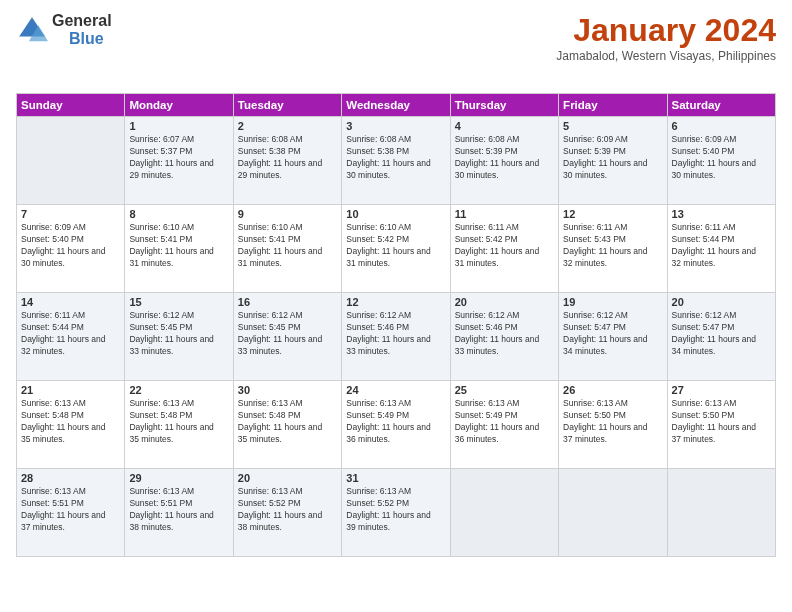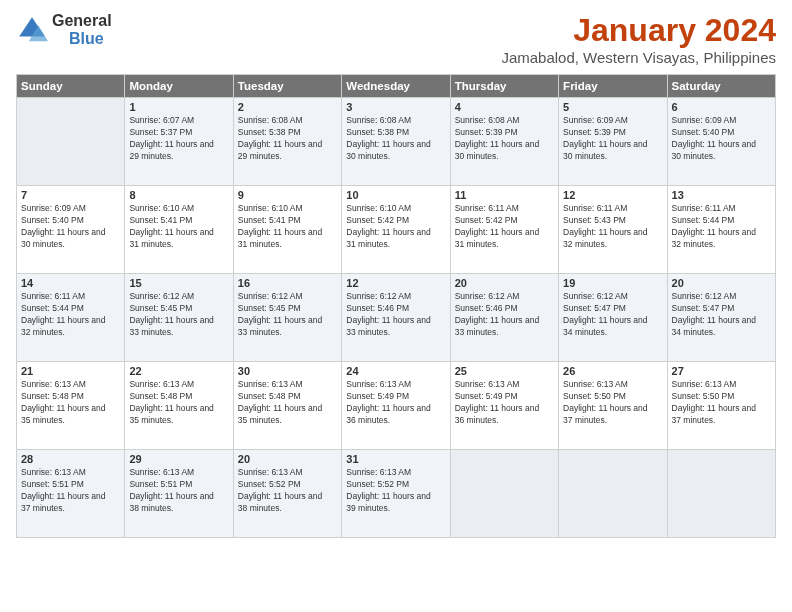--- a/index.html
+++ b/index.html
@@ -9,20 +9,21 @@
       width: 792px;
       height: 612px;
       overflow: hidden;
     }
     .page {
       width: 792px;
       height: 435px;
       padding: 12px 16px 10px 16px;
       display: flex;
       flex-direction: column;
+      gap: 22px;
     }
     .header {
       display: flex;
       justify-content: space-between;
       align-items: flex-start;
       margin-bottom: 8px;
     }
     .logo {
       display: flex;
       align-items: center;
@@ -50,30 +51,30 @@
     }
     .title-block {
       text-align: right;
     }
     .month-title {
       font-size: 32px;
       font-weight: bold;
       color: #c2410c;
     }
     .location-title {
-      font-size: 15px;
+      font-size: 12px;
       color: #555;
     }
     .calendar-table {
       width: 100%;
       border-collapse: collapse;
       flex: 1;
     }
     .calendar-table th {
-      background-color: #737373;
+      background-color: #a21caf;
       color: #fff;
       font-size: 11.5px;
       font-weight: bold;
       padding: 5px 4px;
       text-align: left;
       border: 1px solid #ccc;
     }
     .calendar-table td {
       border: 1px solid #d0d0d0;
       vertical-align: top;

